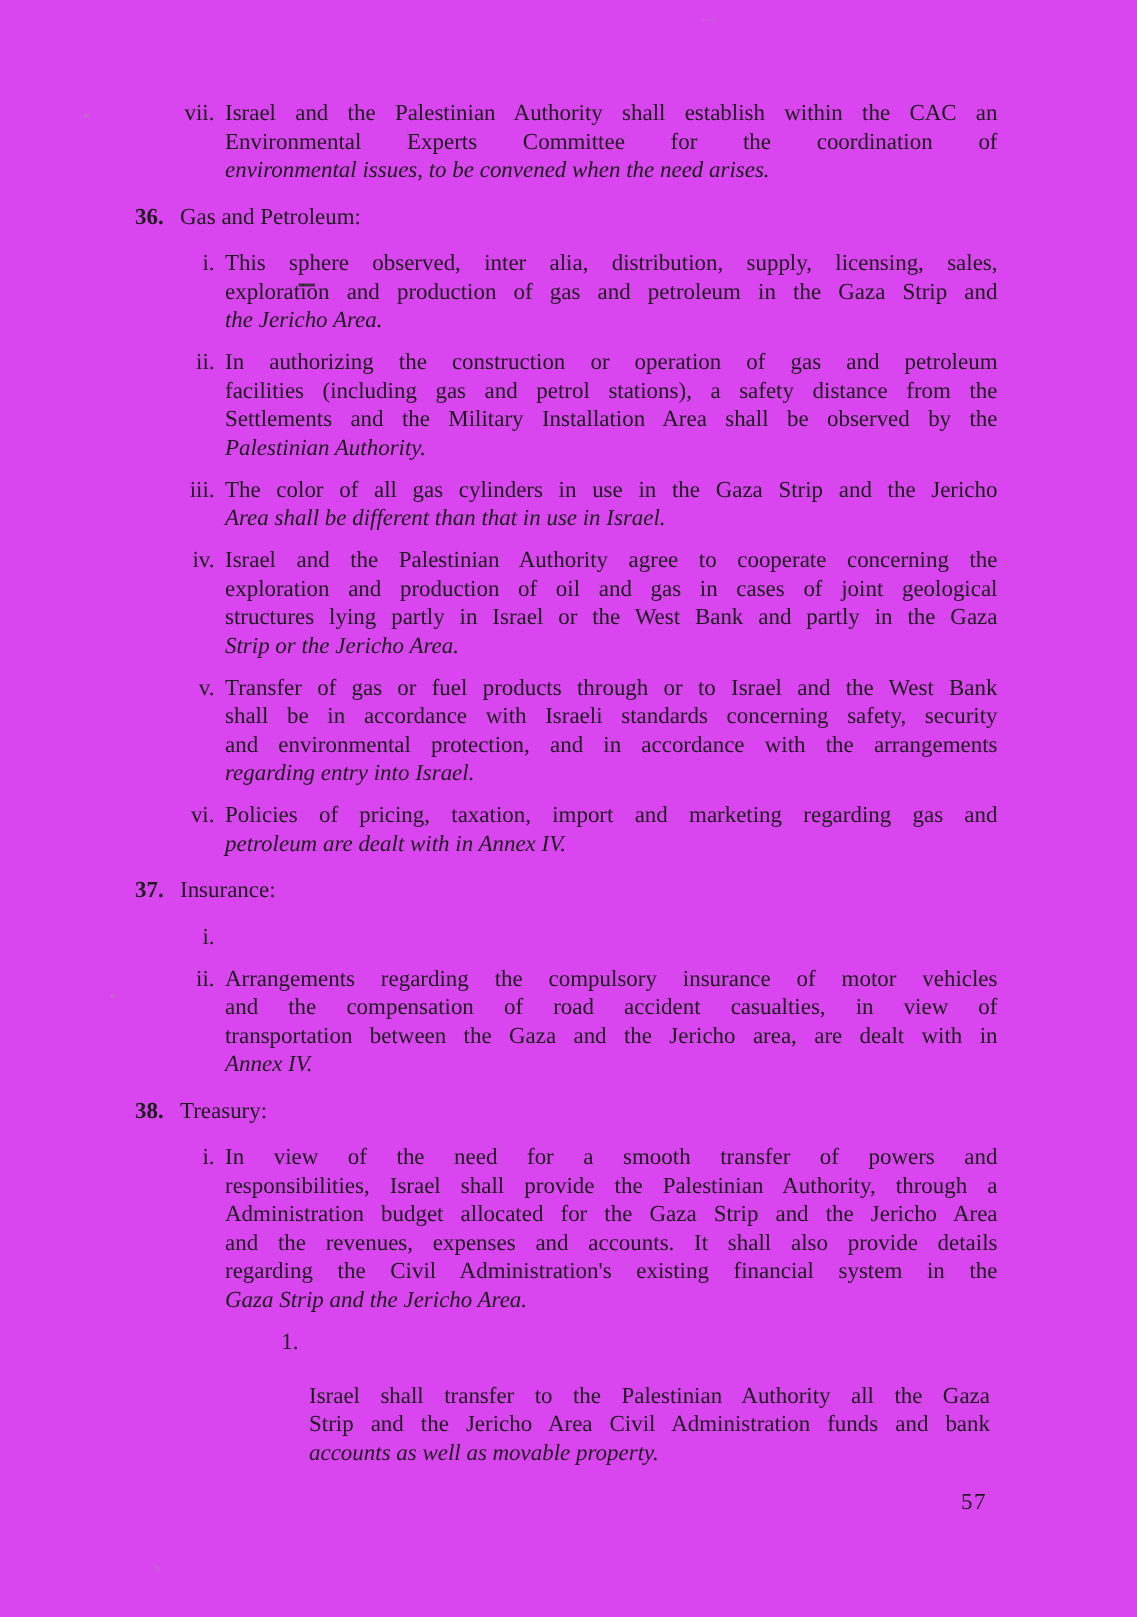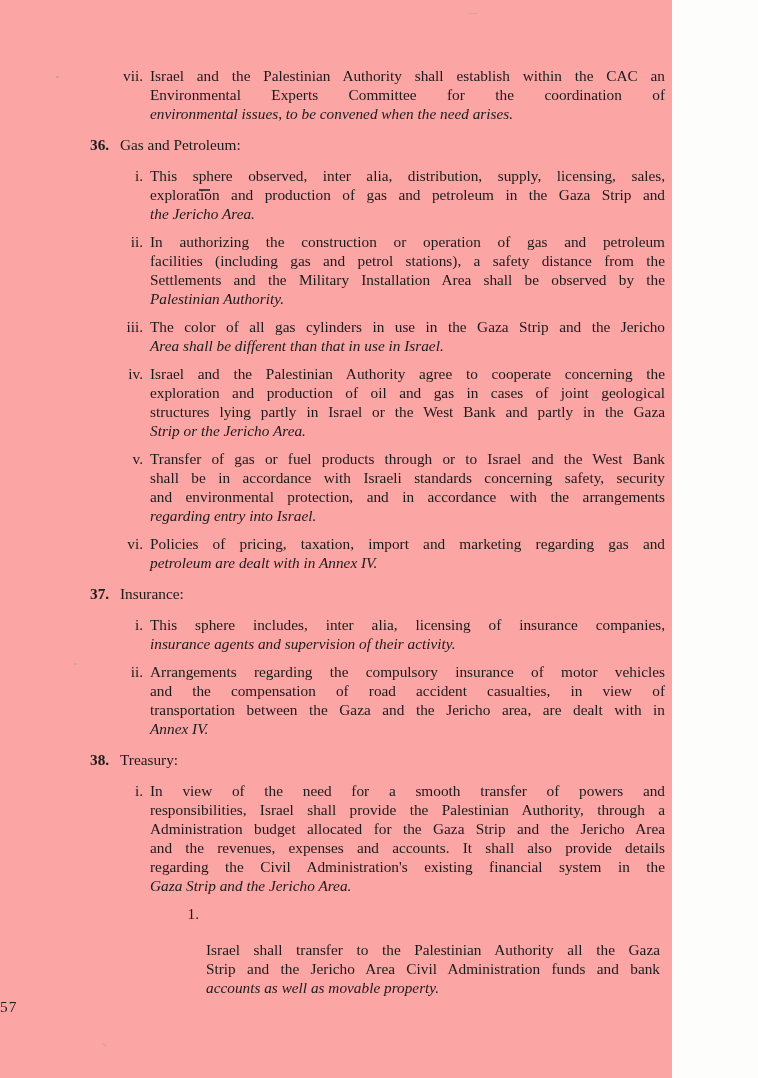--- a/index.html
+++ b/index.html
@@ -5,23 +5,23 @@
   html, body {
     margin: 0;
     padding: 0;
     width: 758px;
     height: 1078px;
     background: #fdfdfb;
     overflow: hidden;
   }
   .page {
     position: relative;
-    width: 672px;
+    width: 758px;
     height: 1078px;
-    background: #fca5a5;
+    background: #d946ef;
     font-family: "Liberation Serif", "DejaVu Serif", serif;
     font-size: 15.3px;
     line-height: 19px;
     color: #1b1b1b;
     box-sizing: border-box;
     padding-top: 66px;
   }
   .content > :first-child { margin-top: 0; }
 
   .heading {
@@ -55,21 +55,22 @@
   .text .line {
     text-align: justify;
     text-align-last: justify;
   }
   .text .line.last {
     text-align-last: left;
     font-style: italic;
   }
 
   .page-number {
-    text-align: left;
+    margin-top: 14px;
+    text-align: right;
     padding-right: 100px;
     letter-spacing: 1px;
   }
 
   .artifact {
     position: absolute;
     background: #9a9a92;
   }
   .artifact.ink { background: #2a2a2a; }
 </style>
@@ -132,24 +133,20 @@
       <div class="item roman">
         <span class="marker">vi.</span>
         <div class="text">
           <div class="line">Policies of pricing, taxation, import and marketing regarding gas and</div>
           <div class="line last">petroleum are dealt with in Annex IV.</div>
         </div>
       </div>
       <div class="heading"><span class="num">37.</span><span class="title">Insurance:</span></div>
       <div class="item roman">
         <span class="marker">i.</span>
-        <div class="text">
-          <div class="line">This sphere includes, inter alia, licensing of insurance companies,</div>
-          <div class="line last">insurance agents and supervision of their activity.</div>
-        </div>
       </div>
       <div class="item roman">
         <span class="marker">ii.</span>
         <div class="text">
           <div class="line">Arrangements regarding the compulsory insurance of motor vehicles</div>
           <div class="line">and the compensation of road accident casualties, in view of</div>
           <div class="line">transportation between the Gaza and the Jericho area, are dealt with in</div>
           <div class="line last">Annex IV.</div>
         </div>
       </div>

